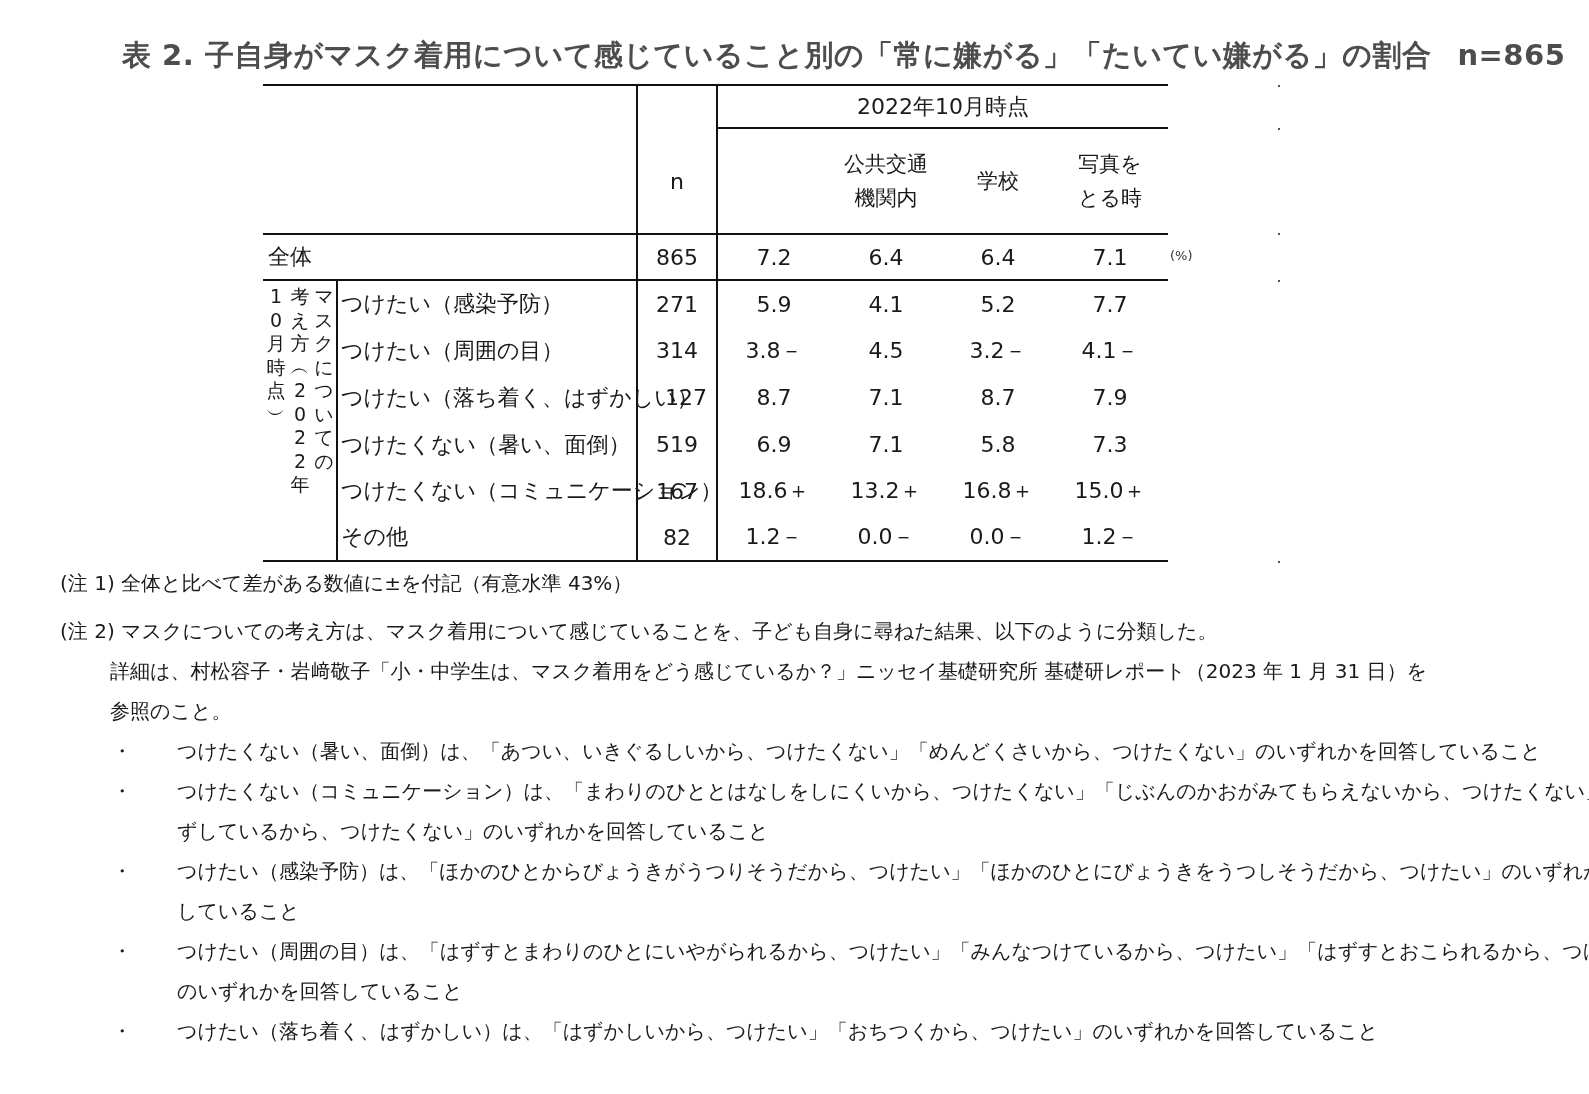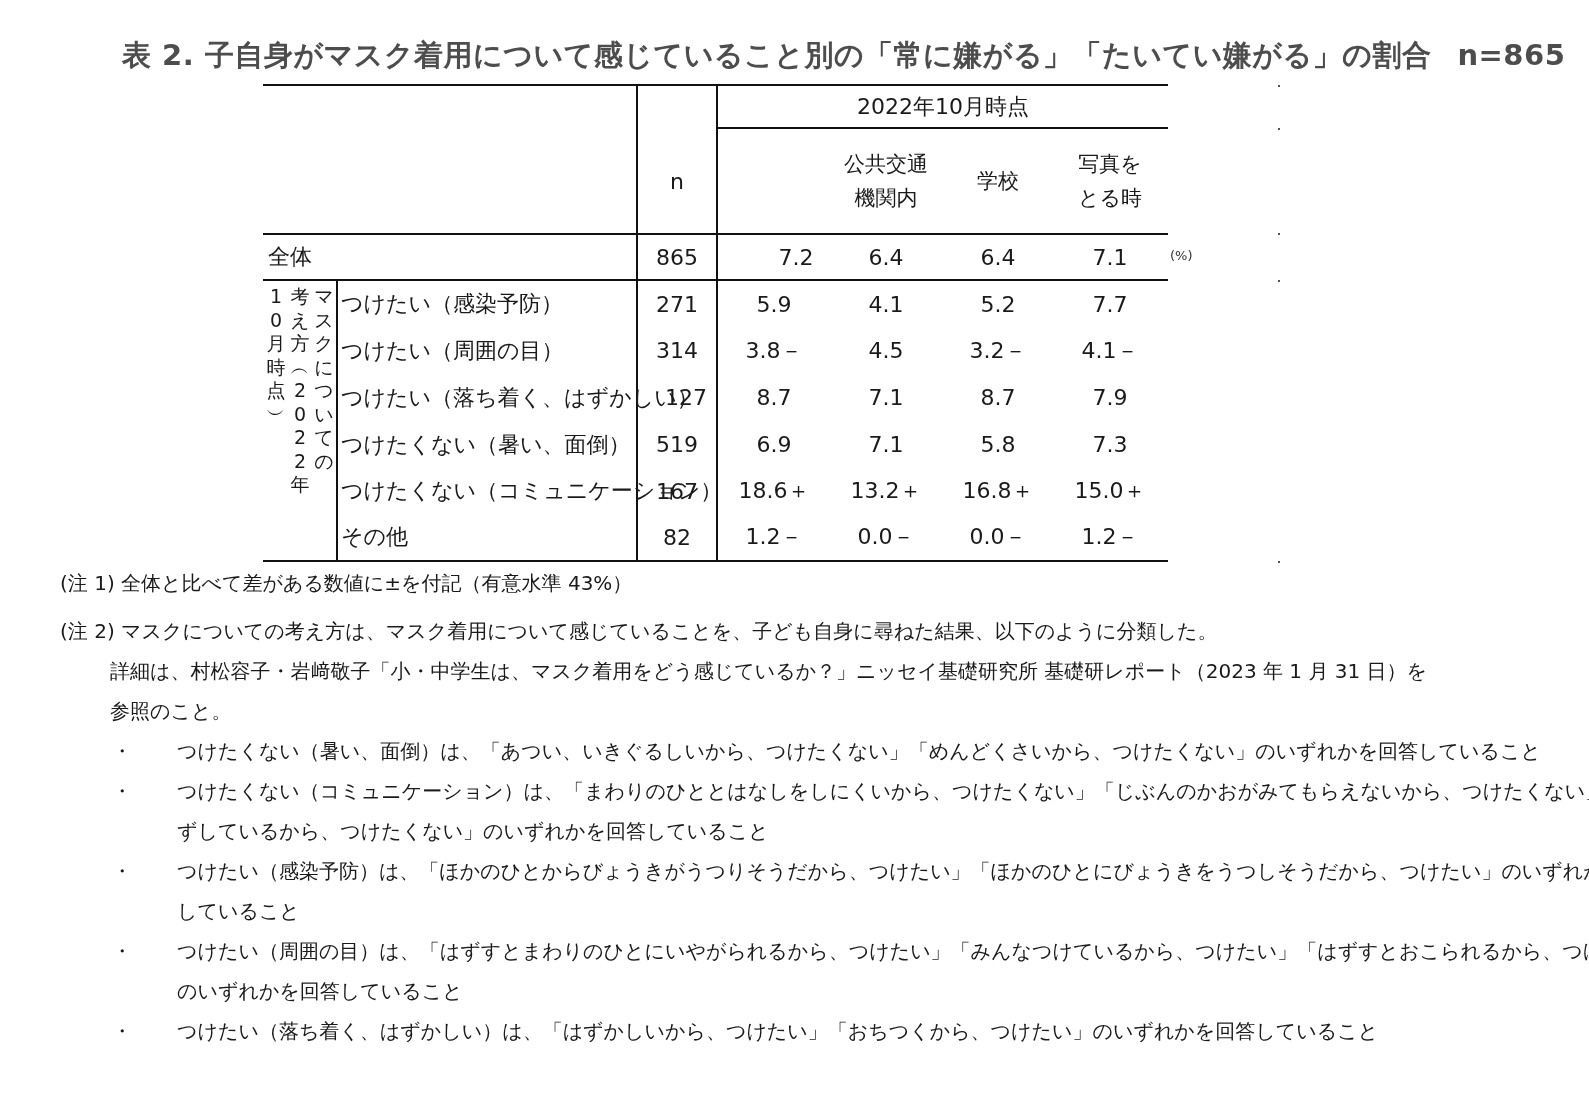--- a/index.html
+++ b/index.html
@@ -66,21 +66,21 @@
   <div class="cell hdr-multi" style="left:679px;top:45px;width:112px;height:104px;text-align:right;">
     <span>学校</span>
   </div>
   <div class="cell hdr-multi" style="left:791px;top:45px;width:112px;height:104px;">
     <span>写真を</span>
     <span>とる時</span>
   </div>
 
   <div class="cell left" style="left:5px;top:151px;width:360px;height:44px;">全体</div>
   <div class="cell" style="left:375px;top:151px;width:78px;height:44px;">865</div>
-  <div class="cell" style="left:455px;top:151px;width:112px;height:44px;padding-left:22px;">7.2</div>
+  <div class="cell" style="left:455px;top:151px;width:112px;height:44px;">7.2</div>
   <div class="cell" style="left:567px;top:151px;width:112px;height:44px;">6.4</div>
   <div class="cell" style="left:679px;top:151px;width:112px;height:44px;">6.4</div>
   <div class="cell" style="left:791px;top:151px;width:112px;height:44px;">7.1</div>
 
   <div class="vcol" style="left:50px;top:201px;width:22px;">
     <span>マ</span>
     <span>ス</span>
     <span>ク</span>
     <span>に</span>
     <span>つ</span>

